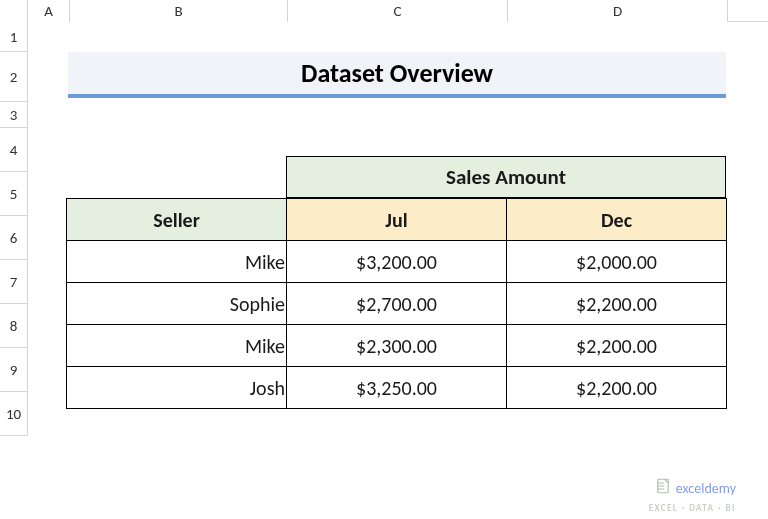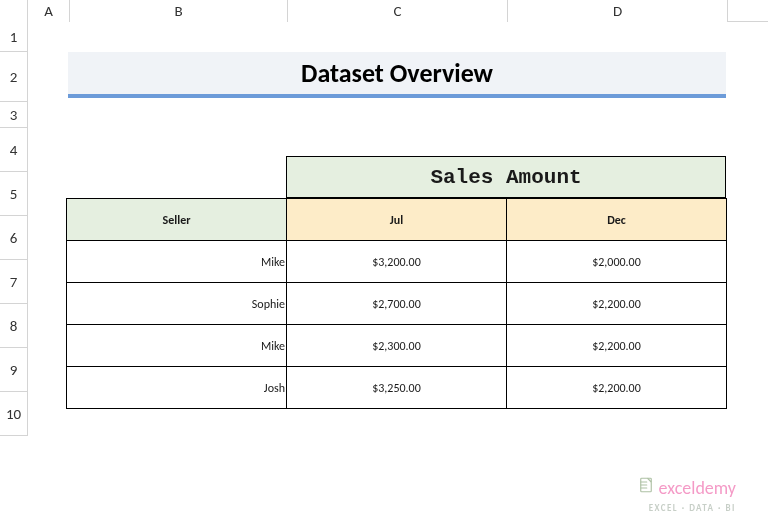--- a/index.html
+++ b/index.html
@@ -82,50 +82,49 @@
     width: 440px;
     height: 42px;
     background: #e5efe0;
     border: 1.5px solid #000;
     display: flex;
     align-items: center;
     justify-content: center;
     font-size: 21px;
     font-weight: 700;
     color: #1a1a1a;
-    font-family: Liberation Mono, monospace;
   }
   table.data {
     position: absolute;
     left: 38px;
     top: 176px;
     border-collapse: collapse;
   }
   table.data th, table.data td {
     border: 1.5px solid #000;
     text-align: center;
     vertical-align: middle;
-    font-size: 12px;
+    font-size: 20px;
     height: 42px;
     color: #1a1a1a;
   }
   table.data th.seller { width: 220px; background: #e5efe0; font-weight: 700; }
   table.data th.month  { width: 220px; background: #fdecc8; font-weight: 700; }
   table.data td.name   { width: 220px; background: #ffffff; font-weight: 400; text-align: right; }
   table.data td.val    { width: 220px; background: #ffffff; font-weight: 400; }
   .watermark {
     position: absolute;
     right: 32px;
     bottom: 20px;
     display: flex;
     align-items: center;
     gap: 4px;
     opacity: 0.55;
-    font-size: 18px;
-    color: #ec4899;
+    font-size: 14px;
+    color: #1d4ed8;
   }
   .watermark svg { width: 18px; height: 18px; }
   .wm-sub {
     position: absolute;
     right: 32px;
     bottom: 6px;
     font-size: 9px;
     letter-spacing: 1.5px;
     color: #9aa89a;
     opacity: 0.55;

